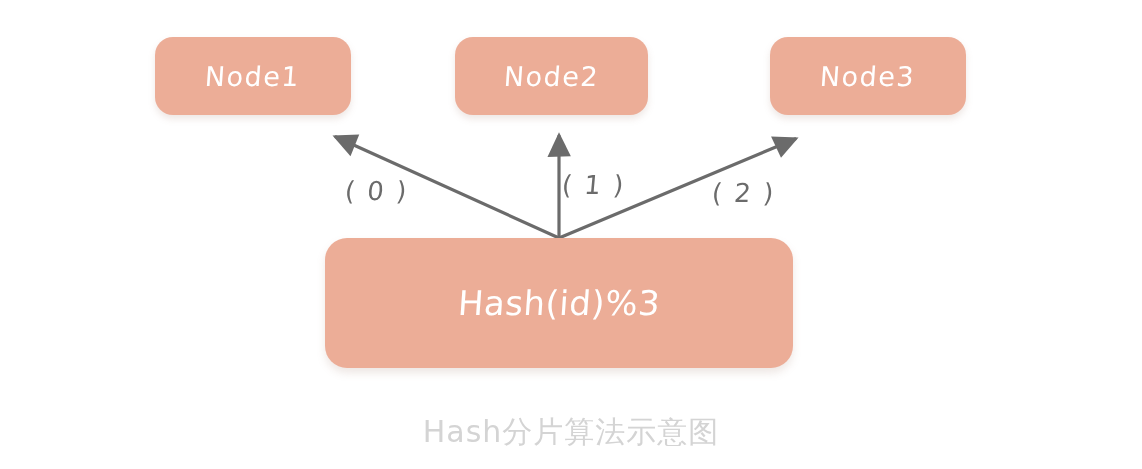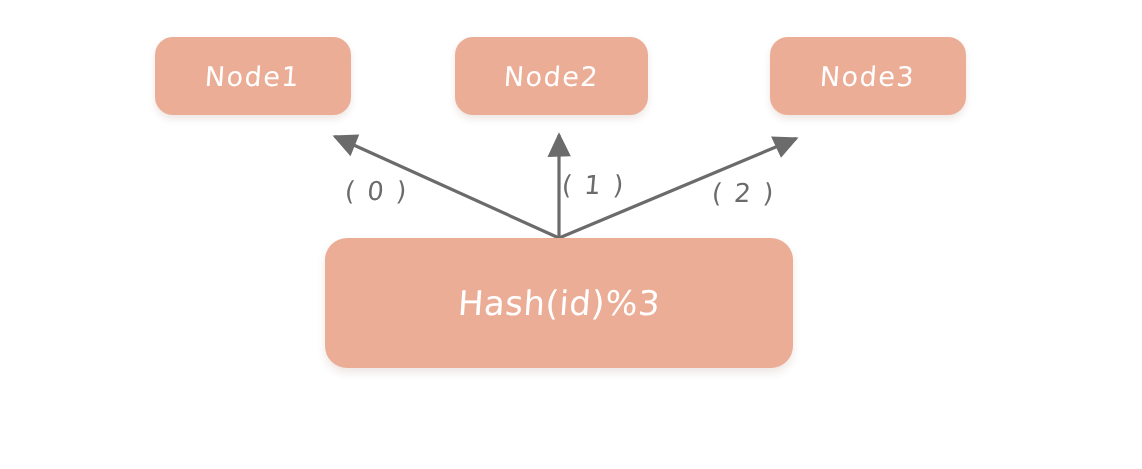--- a/index.html
+++ b/index.html
@@ -135,14 +135,15 @@
   </svg>
 
   <span class="edge-label" id="label-0">( 0 )</span>
   <span class="edge-label" id="label-1">( 1 )</span>
   <span class="edge-label" id="label-2">( 2 )</span>
 
   <div id="hash-box">
     <span id="hash-label">Hash(id)%3</span>
   </div>
 
+  <div id="caption">Hash分片算法示意图</div>
 
 </div>
 
 </body></html>

